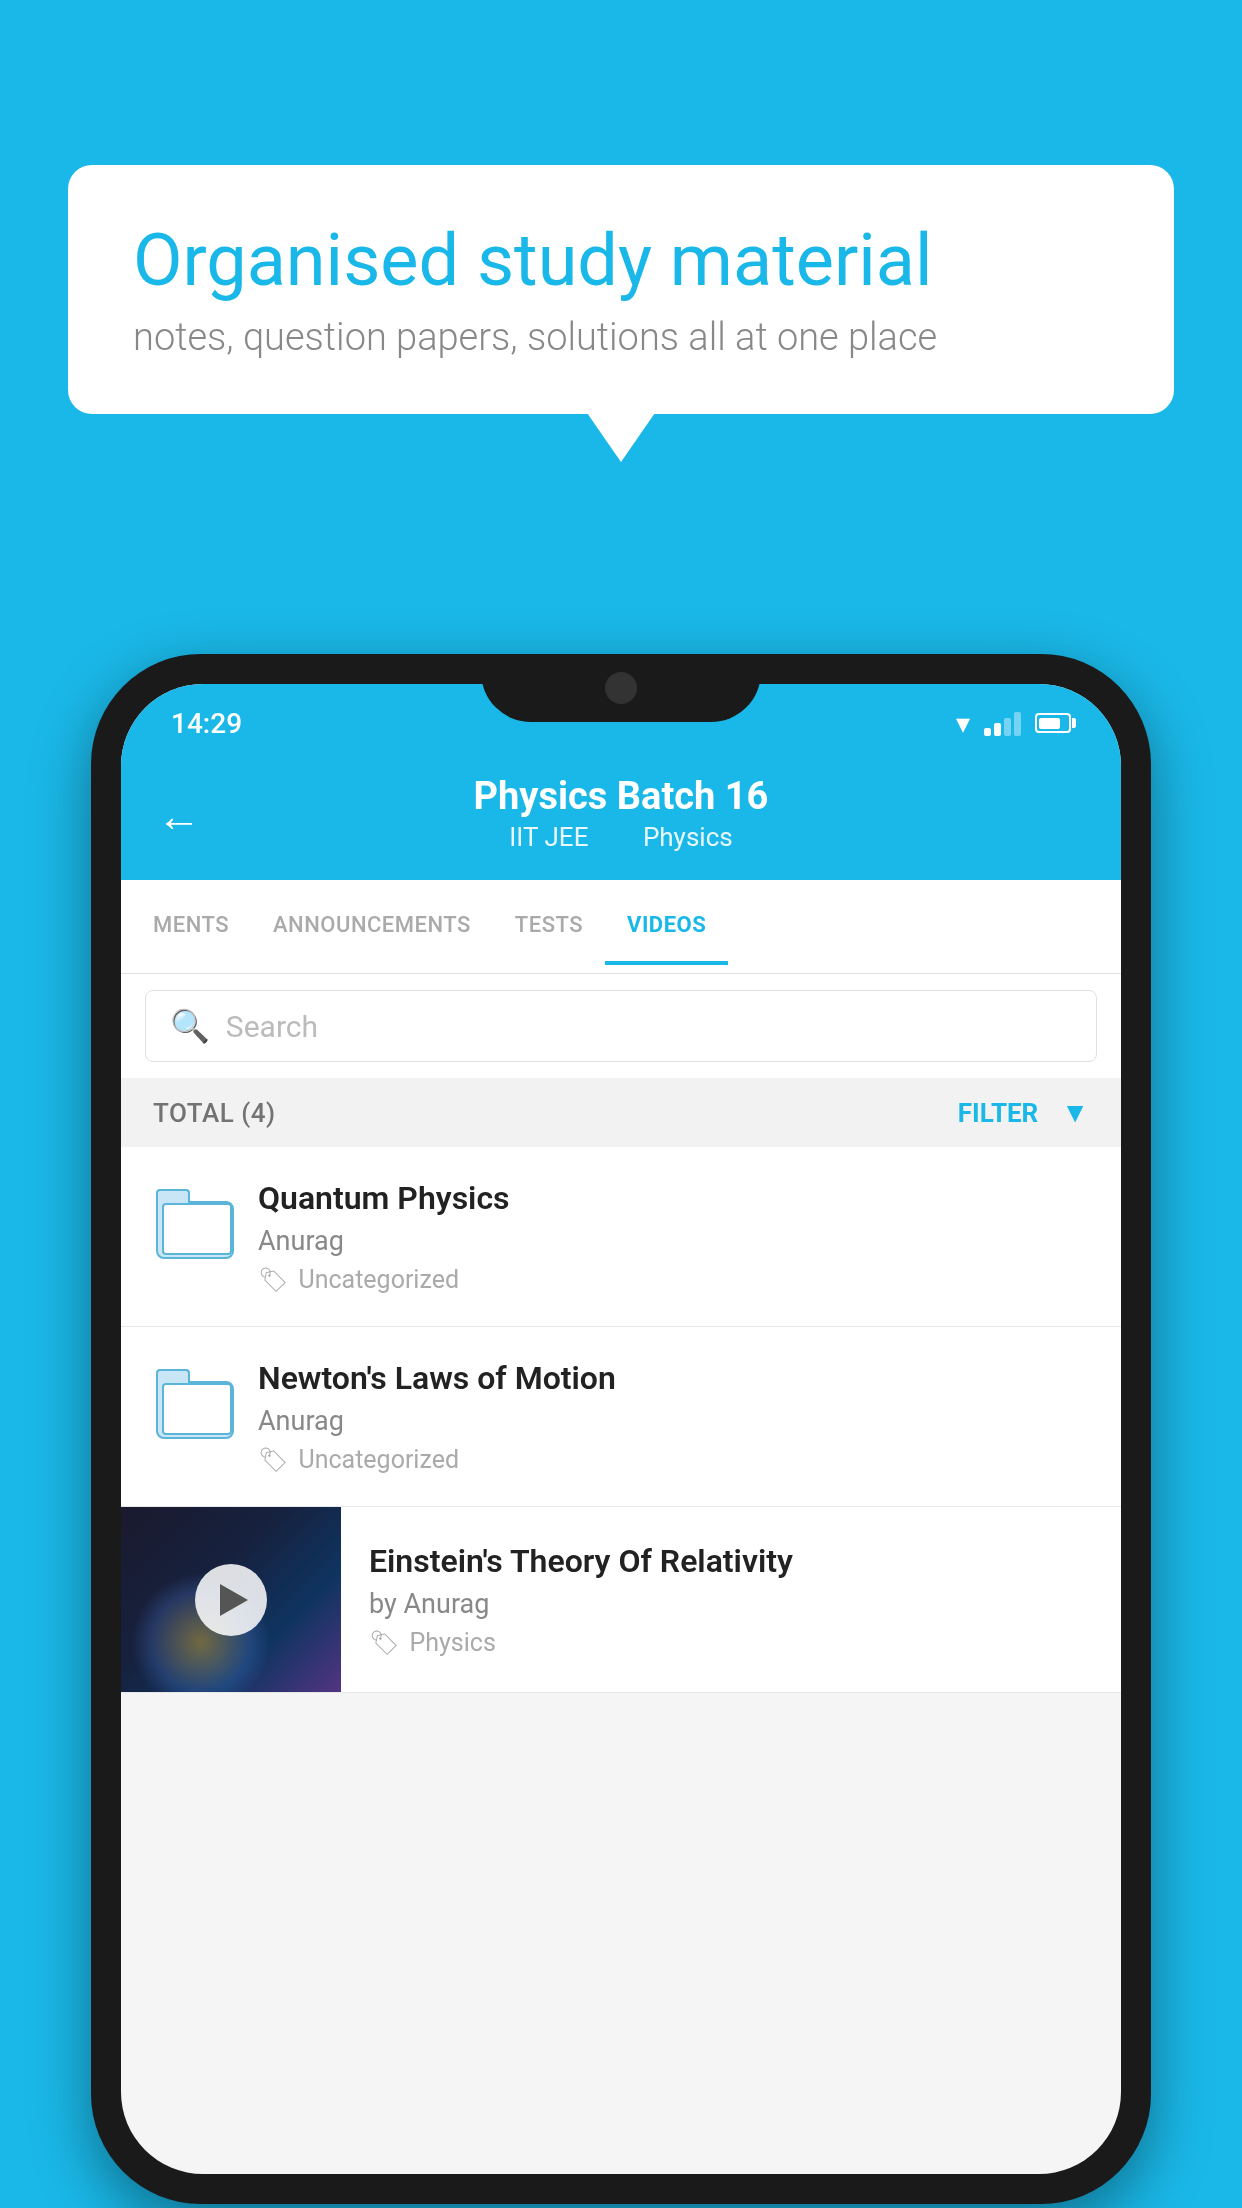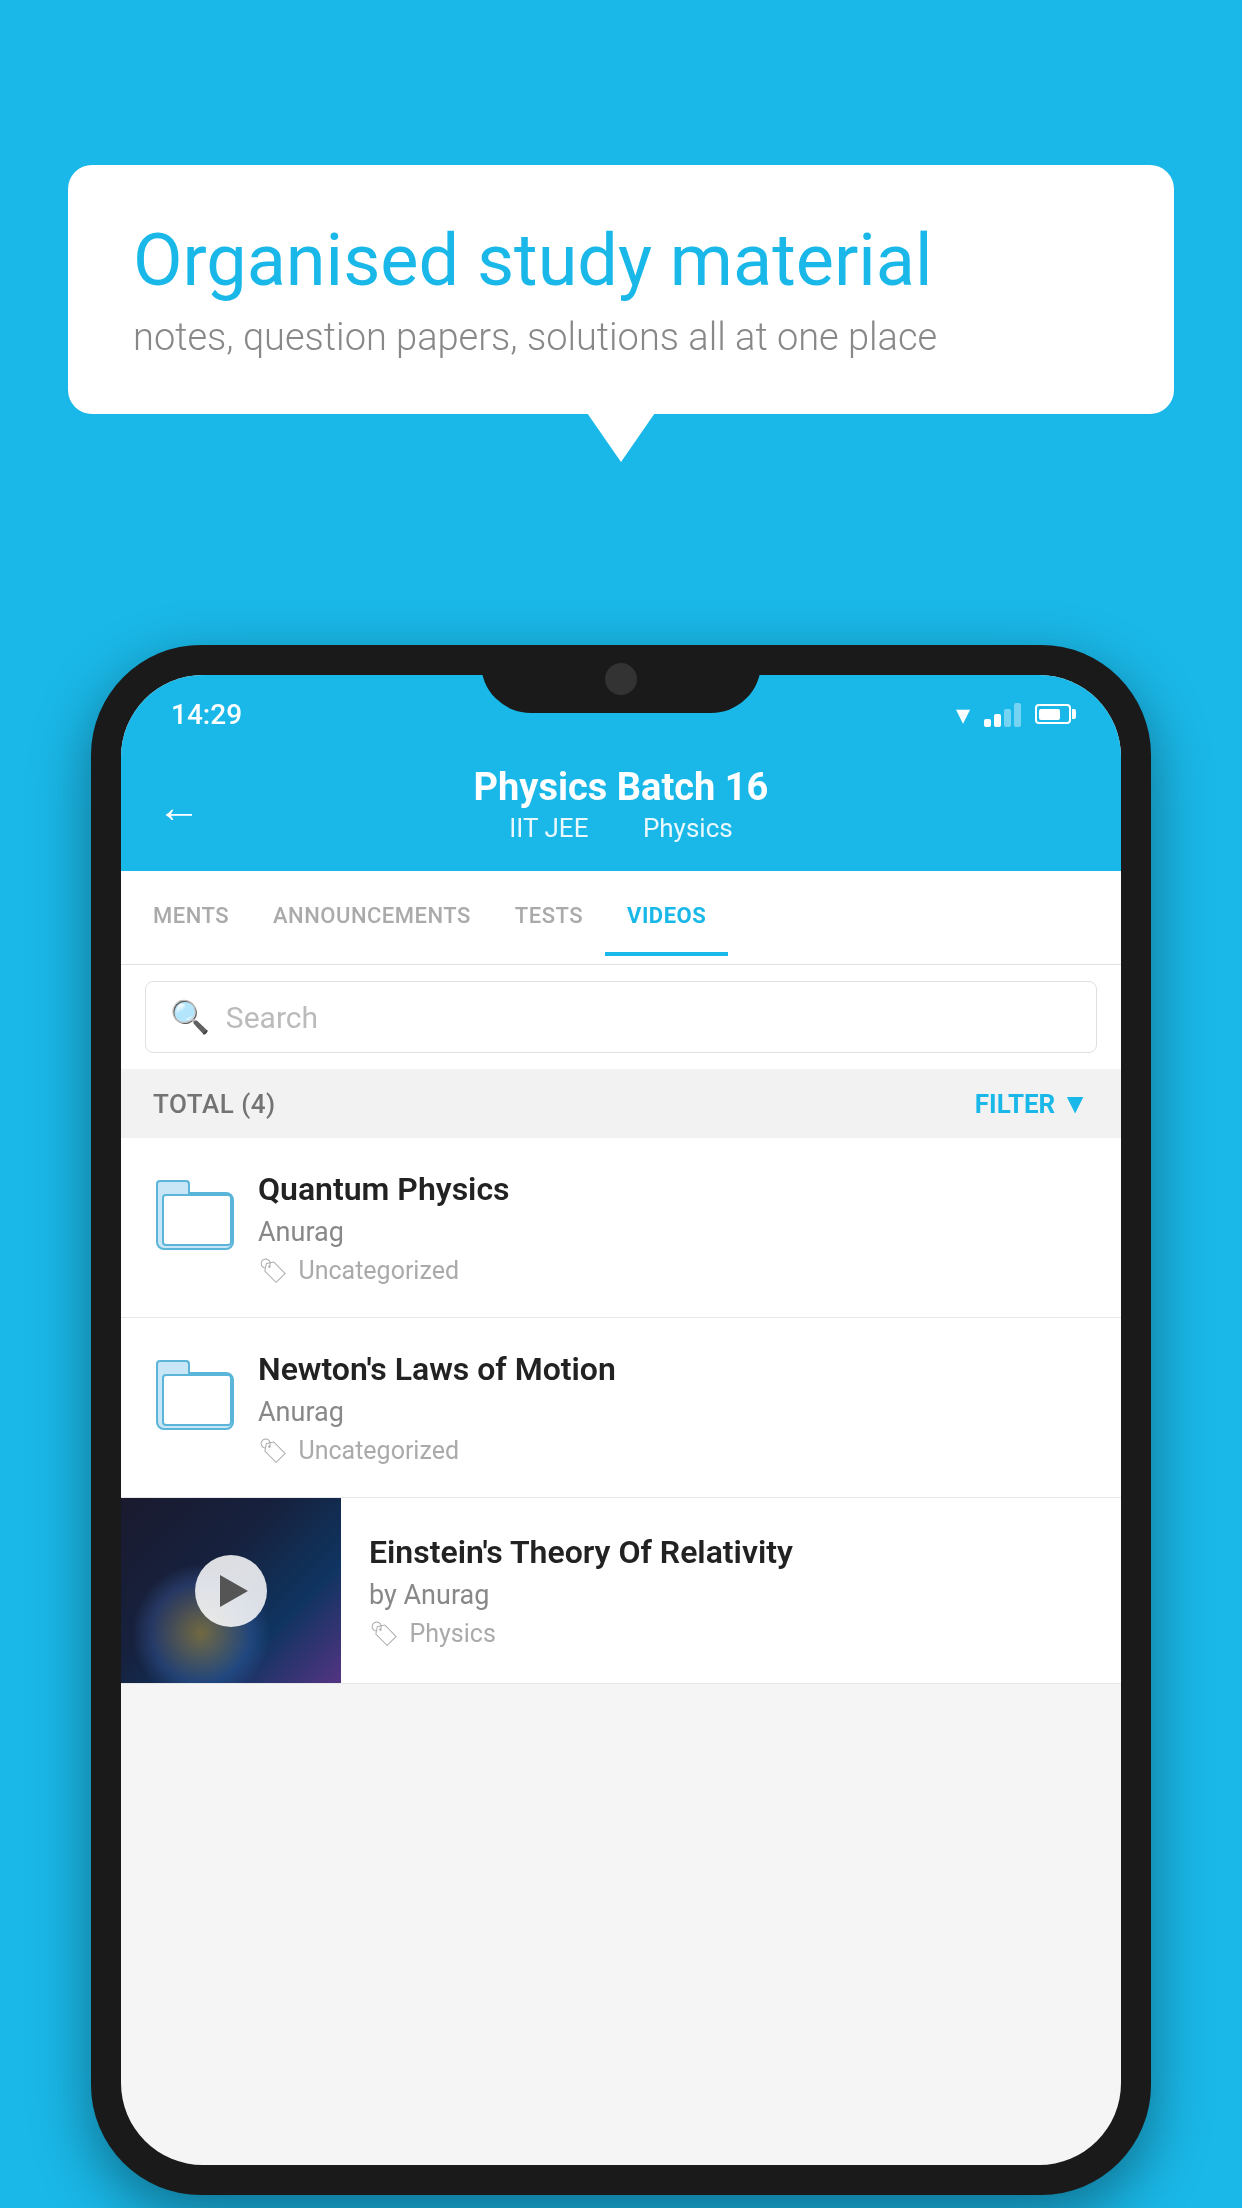--- a/index.html
+++ b/index.html
@@ -51,21 +51,21 @@
 
     .speech-bubble p {
       color: #888;
       font-size: 38px;
       font-weight: 300;
     }
 
     
     .phone-frame {
       position: absolute;
-      bottom: 13px;
+      bottom: 4px;
       left: 50%;
       transform: translateX(-50%);
       width: 1060px;
       height: 1550px;
     }
 
     .phone-outer {
       width: 100%;
       height: 100%;
       background: #1a1a1a;
@@ -277,21 +277,21 @@
     .total-count {
       color: #737373;
       font-size: 26px;
       font-weight: 500;
       letter-spacing: 0.5px;
     }
 
     .filter-btn {
       display: flex;
       align-items: center;
-      gap: 6px;
+      gap: 23px;
       color: #1ab8e8;
       font-size: 26px;
       font-weight: 700;
       cursor: pointer;
     }
 
     .filter-funnel {
       color: #1ab8e8;
       font-size: 28px;
     }

